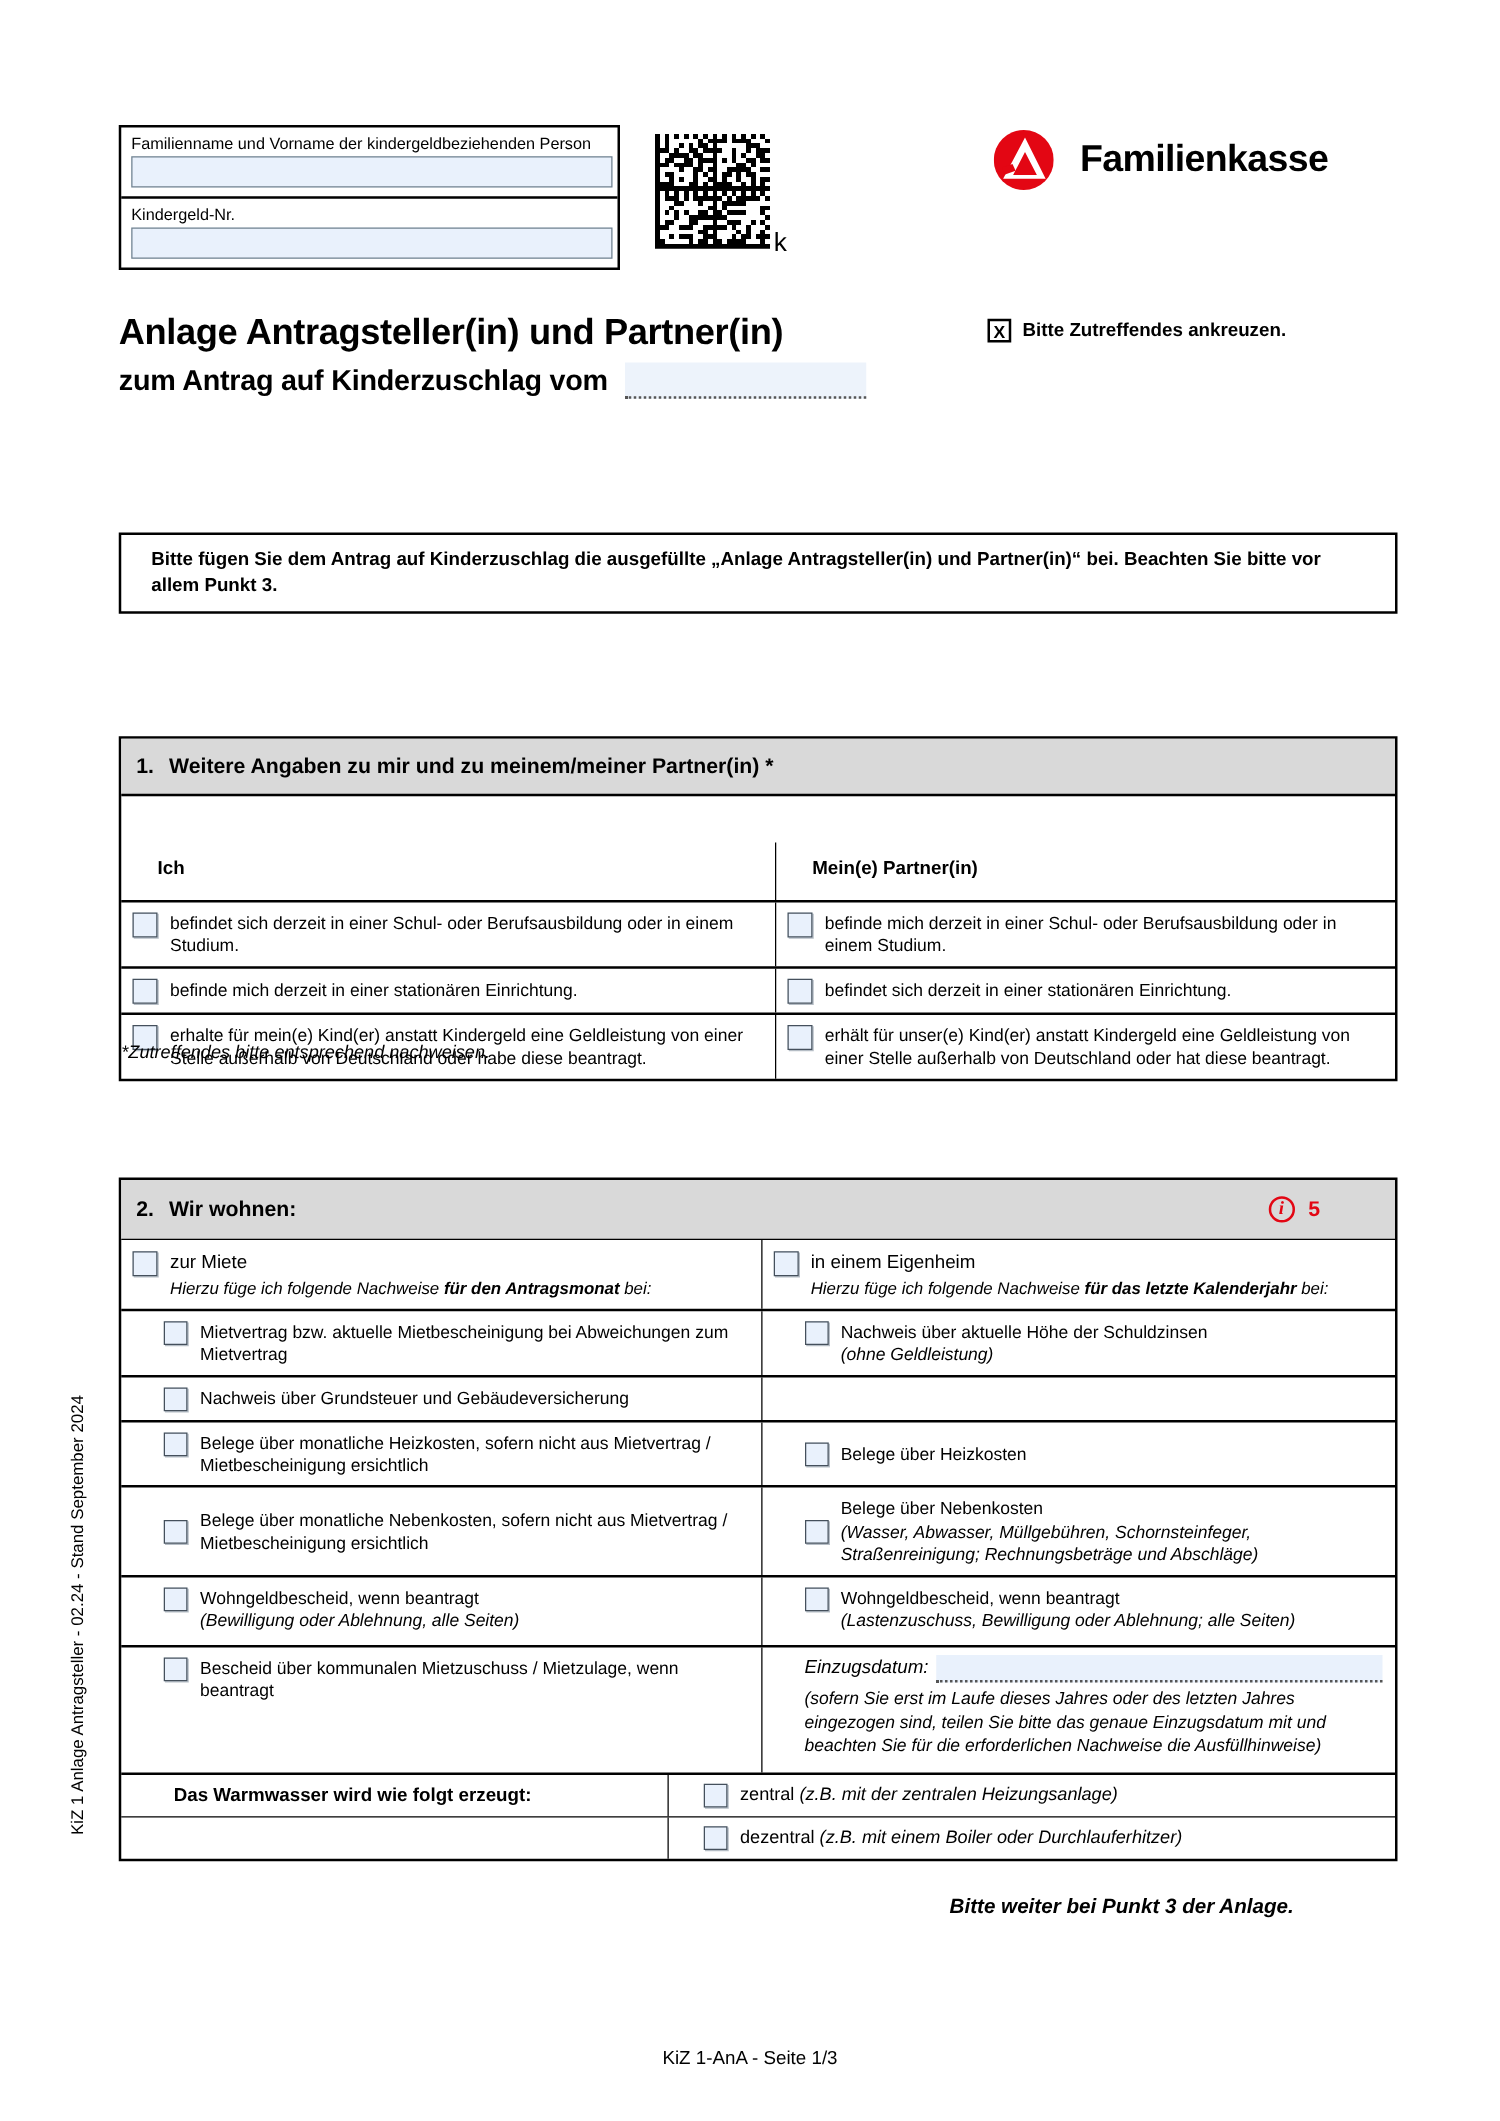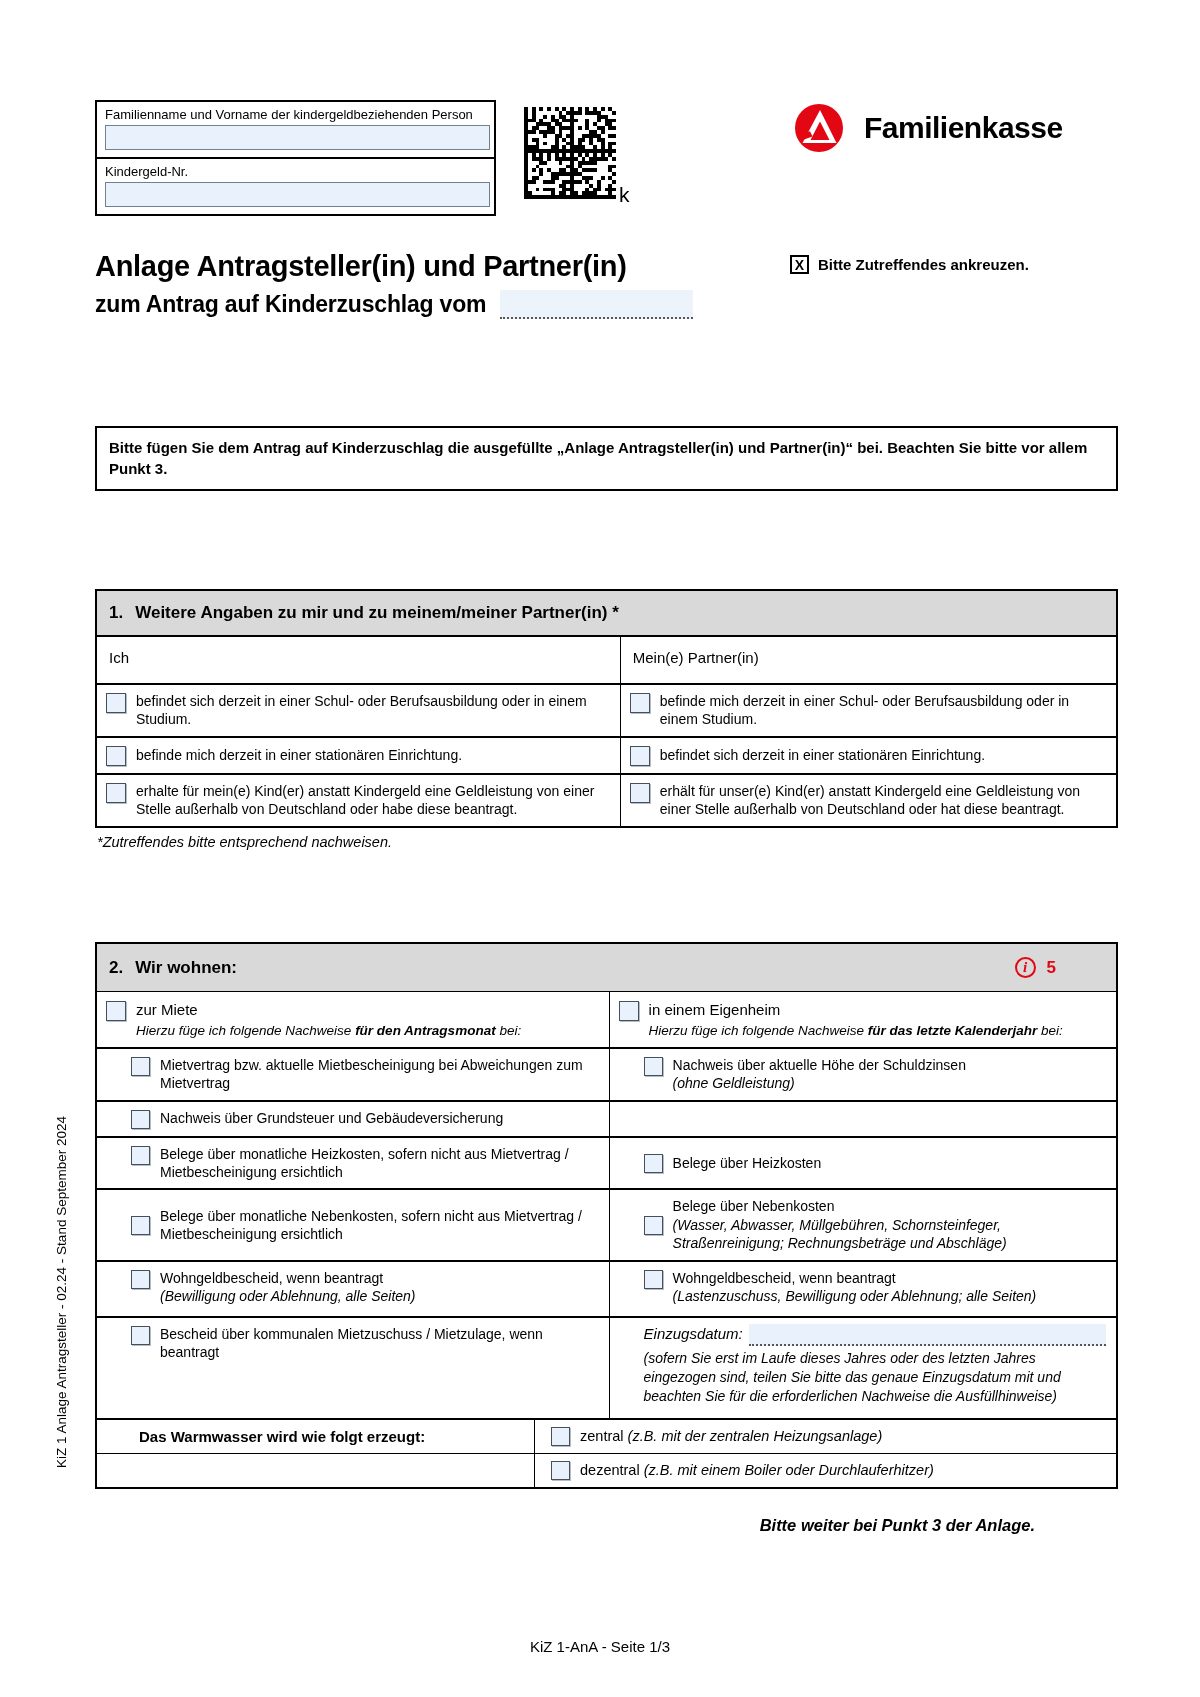--- a/index.html
+++ b/index.html
@@ -26,35 +26,35 @@
   .title1 { position:absolute; left:95px; top:250px; font-size:29px; font-weight:bold; letter-spacing:-0.3px; }
   .title2-row { position:absolute; left:95px; top:290px; display:flex; align-items:center; }
   .title2 { font-size:23px; font-weight:bold; letter-spacing:-0.2px; }
   .date-input { width:193px; height:29px; margin-left:14px; background:#edf3fb; border:none; border-bottom:2px dotted #555; }
   .ankreuzen { position:absolute; left:790px; top:255px; display:flex; align-items:center; gap:9px; }
   .boxx { display:inline-flex; align-items:center; justify-content:center; width:19px; height:19px;
           border:2px solid #000; font-weight:bold; font-size:14px; line-height:1; }
   .ankreuzen-label { font-size:15px; font-weight:bold; }
   
   .notice { position:absolute; left:95px; top:426px; width:1023px; border:2px solid #000;
-            padding:9px 12px; font-size:15px; font-weight:bold; line-height:1.42; }
+            padding:9px 24px; font-size:15px; font-weight:bold; line-height:1.42; }
   
   .tbl { position:absolute; left:95px; width:1023px; border:2px solid #000; background:#fff; }
   .sec-head { background:#d9d9d9; display:flex; align-items:center; padding:0 12px; font-size:17px; font-weight:bold; border-bottom:2px solid #000; }
   .sec-no { margin-right:12px; }
   .cb { flex:0 0 auto; width:20px; height:20px; background:#e9f1fc; border:1px solid #45505c;
         box-shadow:1px 1px 0 rgba(70,90,110,.4); margin-top:1px; }
   .cb.small { width:19px; height:19px; }
   .cell { display:flex; gap:10px; padding:7px 10px 7px 9px; font-size:14px; line-height:1.32; }
   .vc { align-items:center; }
   .note { display:block; font-style:italic; }
   
   .s1-head { height:46px; }
   .s1-cols { display:grid; grid-template-columns:51.4% 48.6%; border-bottom:2px solid #000; }
-  .s1-col { padding:12px 12px; font-size:15px; font-weight:normal; min-height:46px; }
+  .s1-col { padding:12px 29px; font-size:15px; font-weight:bold; min-height:46px;margin-top:37px; }
   .s1-col:first-child { border-right:1.5px solid #000; }
   .s1-row { display:grid; grid-template-columns:51.4% 48.6%; }
   .s1-row + .s1-row { border-top:2px solid #000; }
   .s1-row .cell:first-child { border-right:1.5px solid #000; }
   
   .footnote { position:absolute; left:97px; top:834px; font-size:14.5px; font-style:italic; }
   
   .s2-head { height:48px; }
   .s2-head-right { margin-left:auto; margin-right:48px; display:flex; align-items:center; gap:11px; }
   .info-i { display:inline-flex; align-items:center; justify-content:center; width:21px; height:21px;
@@ -69,21 +69,21 @@
   .opt-hint b { font-style:italic; }
   .indent { padding-left:34px; }
   .s2-options > .cell { min-height:50px; padding-top:8px; }
   .ez-cell { padding:6px 10px 6px 34px; font-size:14px; line-height:1.36; }
   .ez-row { display:flex; align-items:flex-end; gap:6px;font-style:italic; }
   .ez-label { font-size:15px; padding-bottom:2px; }
   .ez-input { flex:1; height:22px; background:#e9f1fc; border:none; border-bottom:2px dotted #555; }
   .ez-note { font-style:italic; margin-top:3px; }
   .ww-grid { display:grid; grid-template-columns:437px 1fr; }
   .ww-label-cell { padding:8px 10px; font-size:15px; font-weight:bold;margin-left:32px; }
-  .ww-opt-cell { border-left:1.5px solid #000; display:flex; align-items:center; gap:10px; padding:6px 10px 6px 16px; font-size:14.5px; min-height:33px; }
+  .ww-opt-cell { border-left:1.5px solid #000; display:flex; align-items:center; gap:10px; padding:6px 10px 6px 28px; font-size:14.5px; min-height:33px; }
   .ww-sep { border-top:1.5px solid #000; }
   .nk-note { max-width:436px; }
   
   .continue-note { position:absolute; left:95px; top:1516px; width:940px; text-align:right;
                    font-size:16.5px; font-weight:bold; font-style:italic; }
   .sidebar-text { position:absolute; left:54px; top:1072px; height:396px;
                   writing-mode:vertical-rl; transform:rotate(180deg);
                   font-size:13.5px; white-space:nowrap; }
   .page-footer { position:absolute; left:0; top:1638px; width:1200px; text-align:center; font-size:15px; }
 </style>

